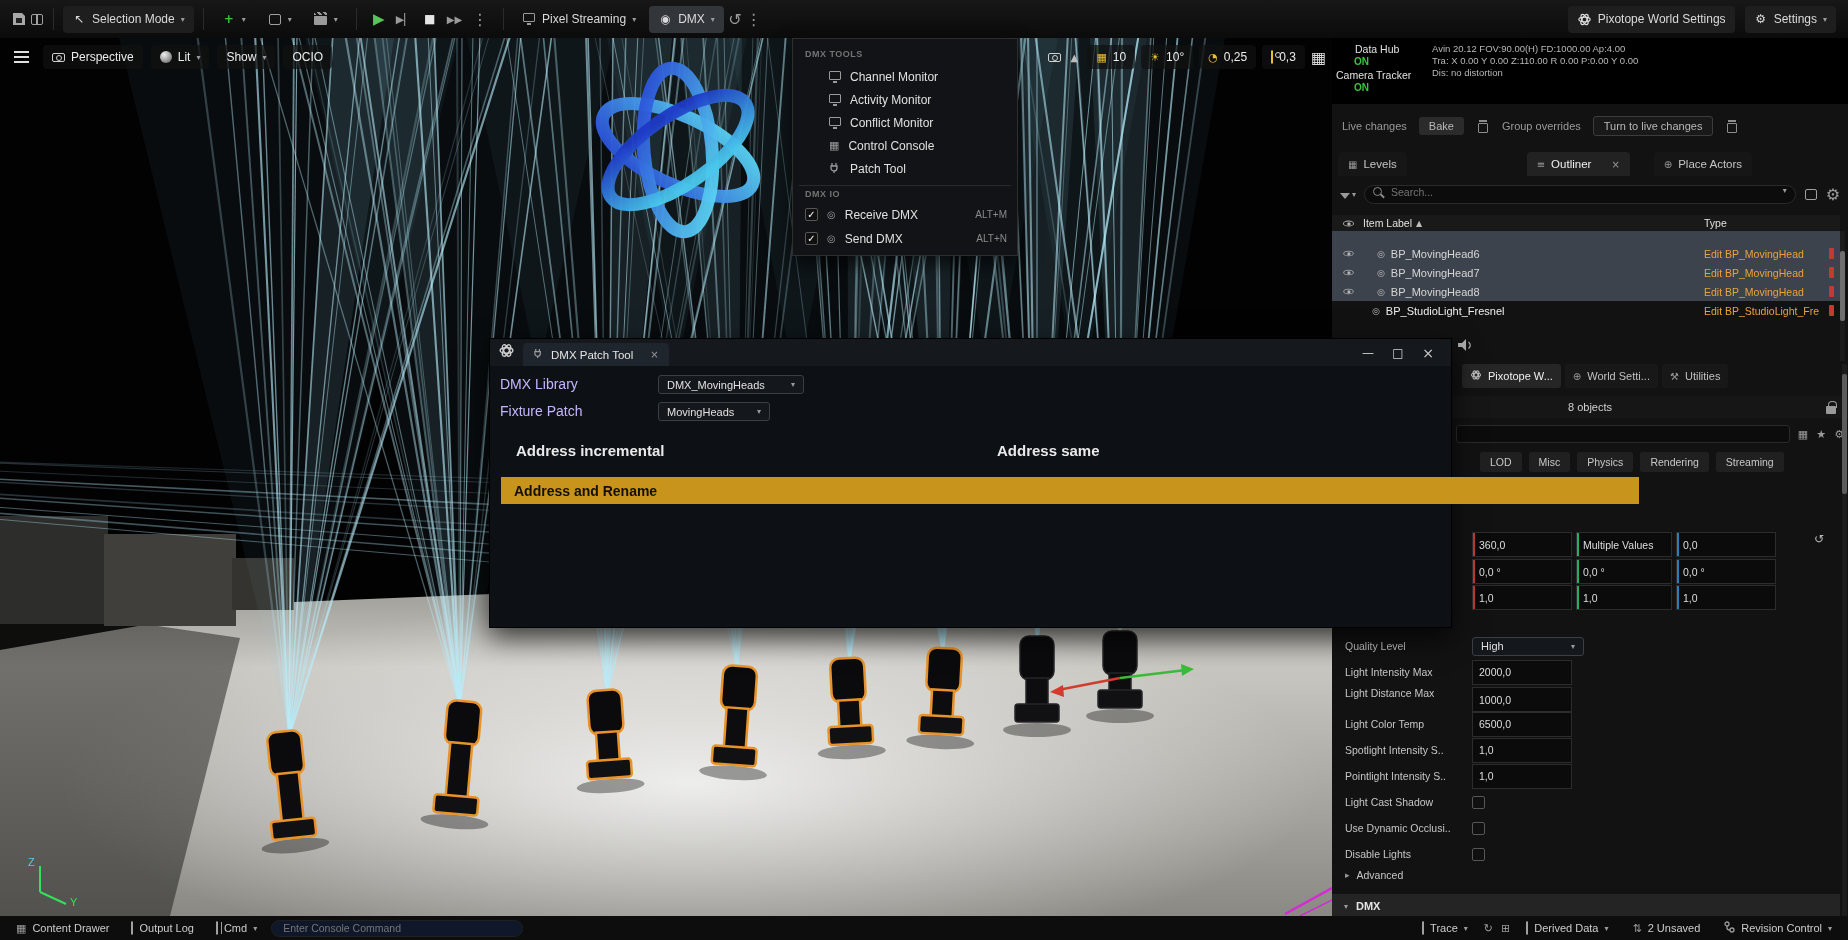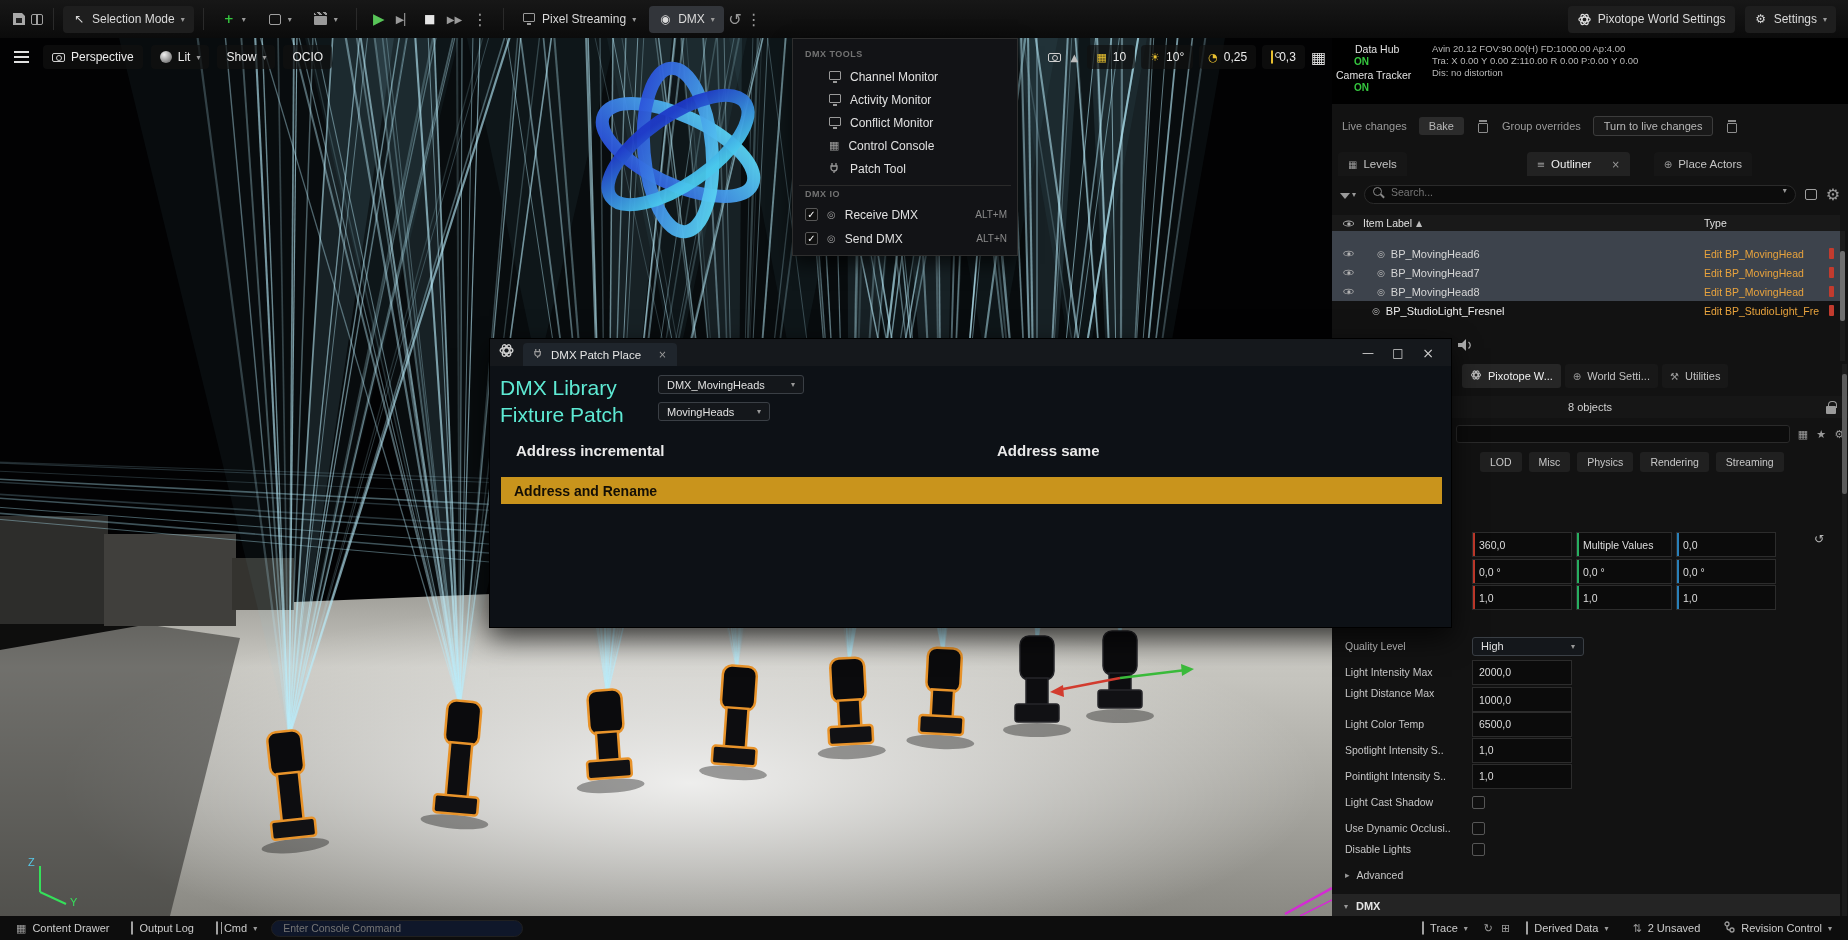--- a/index.html
+++ b/index.html
@@ -84,23 +84,23 @@
   .menu-item.io { padding-left:12px; }
   .mi-label { font-size:12px; color:#e0e0e0; }
   .mi-short { position:absolute; right:10px; font-size:10px; color:#8a8a8a; }
   .menu-divider { position:absolute; left:6px; right:6px; height:1px; background:#2a2a2a; }
 
   
   #patch-window { position:absolute; left:489px; top:338px; width:963px; height:290px; background:#0d1116; border:1px solid #000; box-shadow:0 10px 26px rgba(0,0,0,0.7); z-index:40; }
   #patch-titlebar { position:absolute; top:0; left:0; width:100%; height:27px; background:#15181c; display:flex; align-items:center; padding:0 8px; gap:8px; }
   #patch-tab { display:flex; align-items:center; gap:7px; height:23px; margin-top:4px; padding:0 10px; background:#1f252c; border-radius:4px 4px 0 0; font-size:11.5px; color:#e4e4e4; }
   .win-ctl { width:30px; height:22px; display:flex; align-items:center; justify-content:center; color:#cfcfcf; font-size:12px; }
-  .patch-label { font-size:21px; color:#5eead4; }
+  .patch-label { font-size:14px; color:#c4b5fd; }
   .patch-section { font-size:15px; font-weight:bold; color:#e9e9e9; }
-  #address-rename-bar { position:absolute; left:11px; top:138px; width:941px; height:27px; background:#c9941c; display:flex; align-items:center; padding:0 13px; font-size:14px; font-weight:bold; color:#140f05; }
+  #address-rename-bar { position:absolute; left:11px; top:138px; width:1138px; height:27px; background:#c9941c; display:flex; align-items:center; padding:0 13px; font-size:14px; font-weight:bold; color:#140f05; }
 
   
   #bottom-bar { position:absolute; left:0; top:916px; width:1848px; height:24px; background:#0d0d0d; display:flex; align-items:center; padding:0 8px; gap:6px; z-index:70; font-size:11px; }
   .bb-btn { display:flex; align-items:center; gap:6px; height:20px; padding:0 8px; color:#cdcdcd; white-space:nowrap; }
   #console-input { width:252px; height:17px; background:#0f172a; border:1px solid #202020; border-radius:9px; color:#8a8a8a; font-size:10.5px; padding:0 11px; outline:none; }
 </style>
 </head>
 <body>
 
 <header id="top-toolbar">
@@ -720,21 +720,21 @@
       </div>
   </div>
   <div class="abs" style="left:13px;top:753px;width:495px;height:22px;display:flex;align-items:center">
     <span class="prop-label" style="width:127px">Light Cast Shadow</span>
     <span class="checkbox"></span>
   </div>
   <div class="abs" style="left:13px;top:779px;width:495px;height:22px;display:flex;align-items:center">
     <span class="prop-label" style="width:127px">Use Dynamic Occlusi..</span>
     <span class="checkbox"></span>
   </div>
-  <div class="abs" style="left:13px;top:805px;width:495px;height:22px;display:flex;">
+  <div class="abs" style="left:13px;top:805px;width:495px;height:22px;display:flex;align-items:center">
     <span class="prop-label" style="width:127px">Disable Lights</span>
     <span class="checkbox"></span>
   </div>
 
   <div class="abs" style="left:13px;top:831px;display:flex;align-items:center;gap:7px">
     <span class="chev g" style="font-size:9px">▸</span>
     <span style="font-size:10.5px;color:#c6c6c6">Advanced</span>
   </div>
 
   <div class="abs" style="left:0;top:856px;width:508px;height:24px;background:#242424;display:flex;align-items:center;gap:8px;padding:0 12px">
@@ -797,21 +797,21 @@
           <g fill="none" stroke="#cfcfcf" stroke-width="1.3">
             <ellipse cx="8" cy="8" rx="6" ry="2.6"></ellipse>
             <ellipse cx="8" cy="8" rx="6" ry="2.6" transform="rotate(60 8 8)"></ellipse>
             <ellipse cx="8" cy="8" rx="6" ry="2.6" transform="rotate(120 8 8)"></ellipse>
           </g>
         </svg></span>
     <div id="patch-tab">
       <span><svg width="11" height="11" viewBox="0 0 12 12">
             <path d="M3 1v3 M7 1v3 M2 4h6 v2 a3 3 0 0 1 -6 0 z M5 9v2" stroke="#9a9a9a" stroke-width="1.3" fill="none"></path>
           </svg></span>
-      <span>DMX Patch Place</span>
+      <span>DMX Patch Tool</span>
       <span class="g" style="font-size:10px;color:#9a9a9a;margin-left:10px">×</span>
     </div>
     <div style="margin-left:auto;display:flex">
       <span class="win-ctl g">—</span>
       <span class="win-ctl g">□</span>
       <span class="win-ctl g" style="font-size:14px">×</span>
     </div>
   </div>
 
   <div class="abs patch-label" style="left:10px;top:37px">DMX Library</div>

